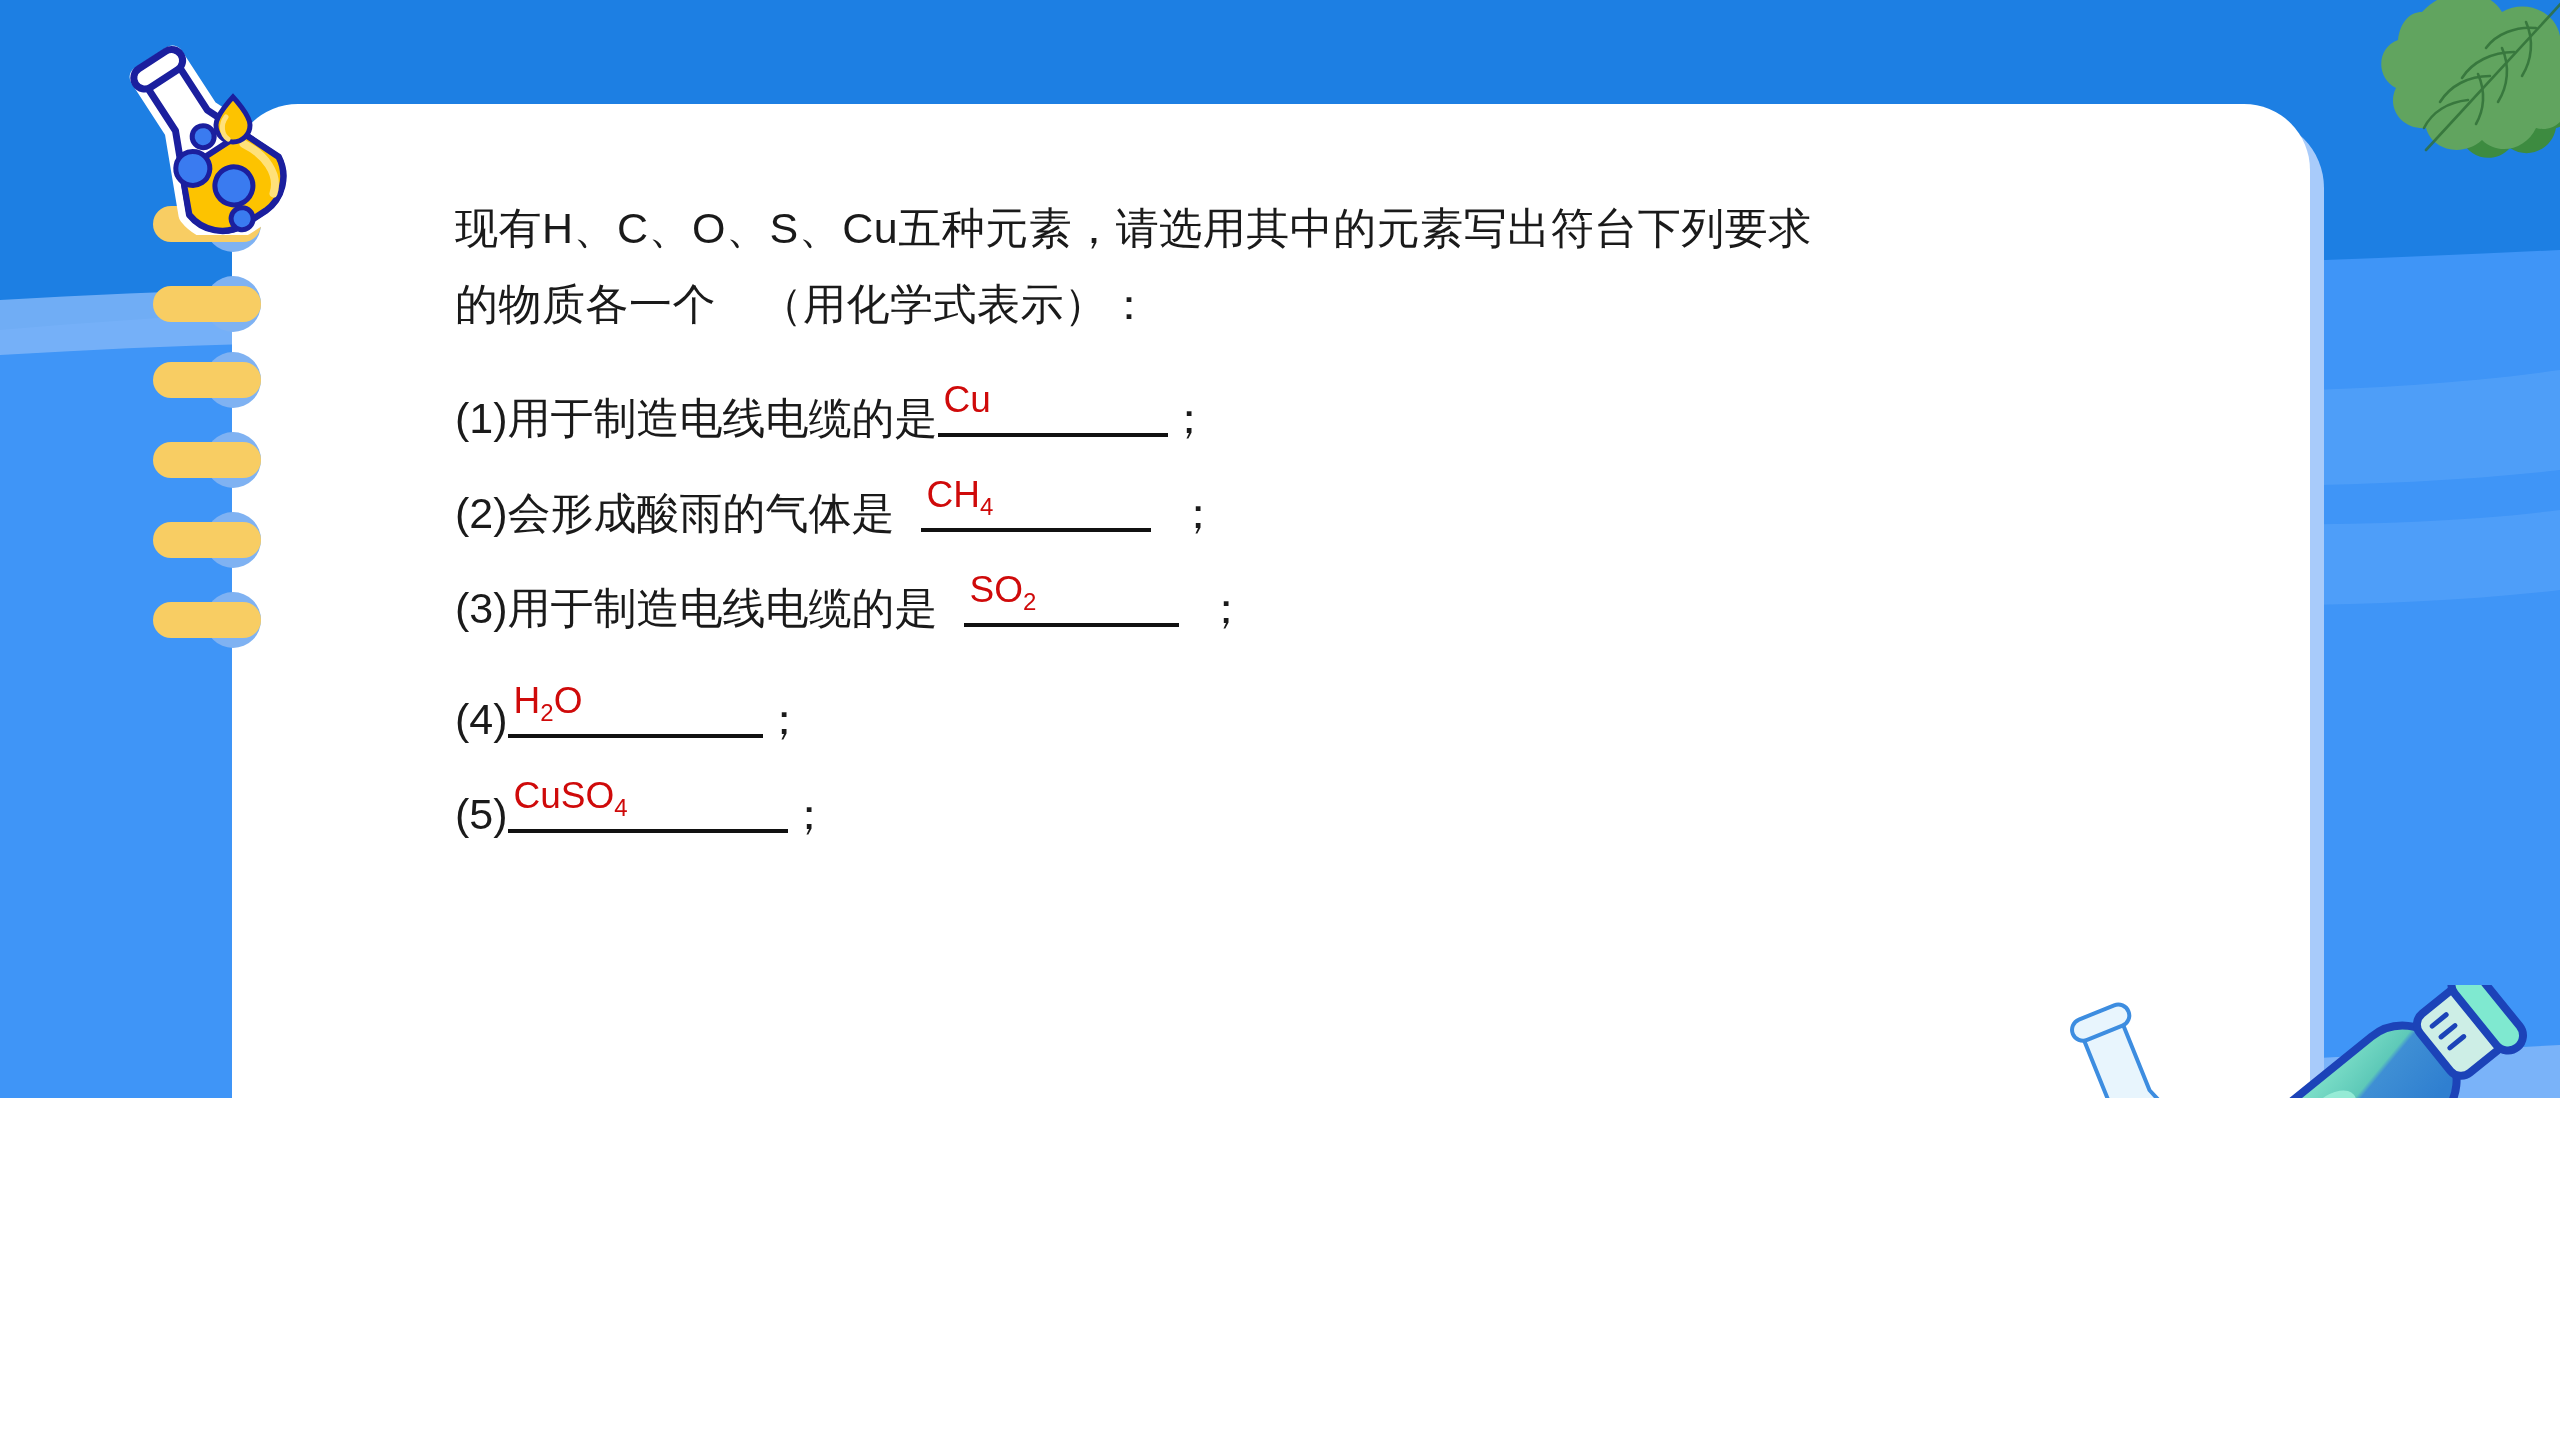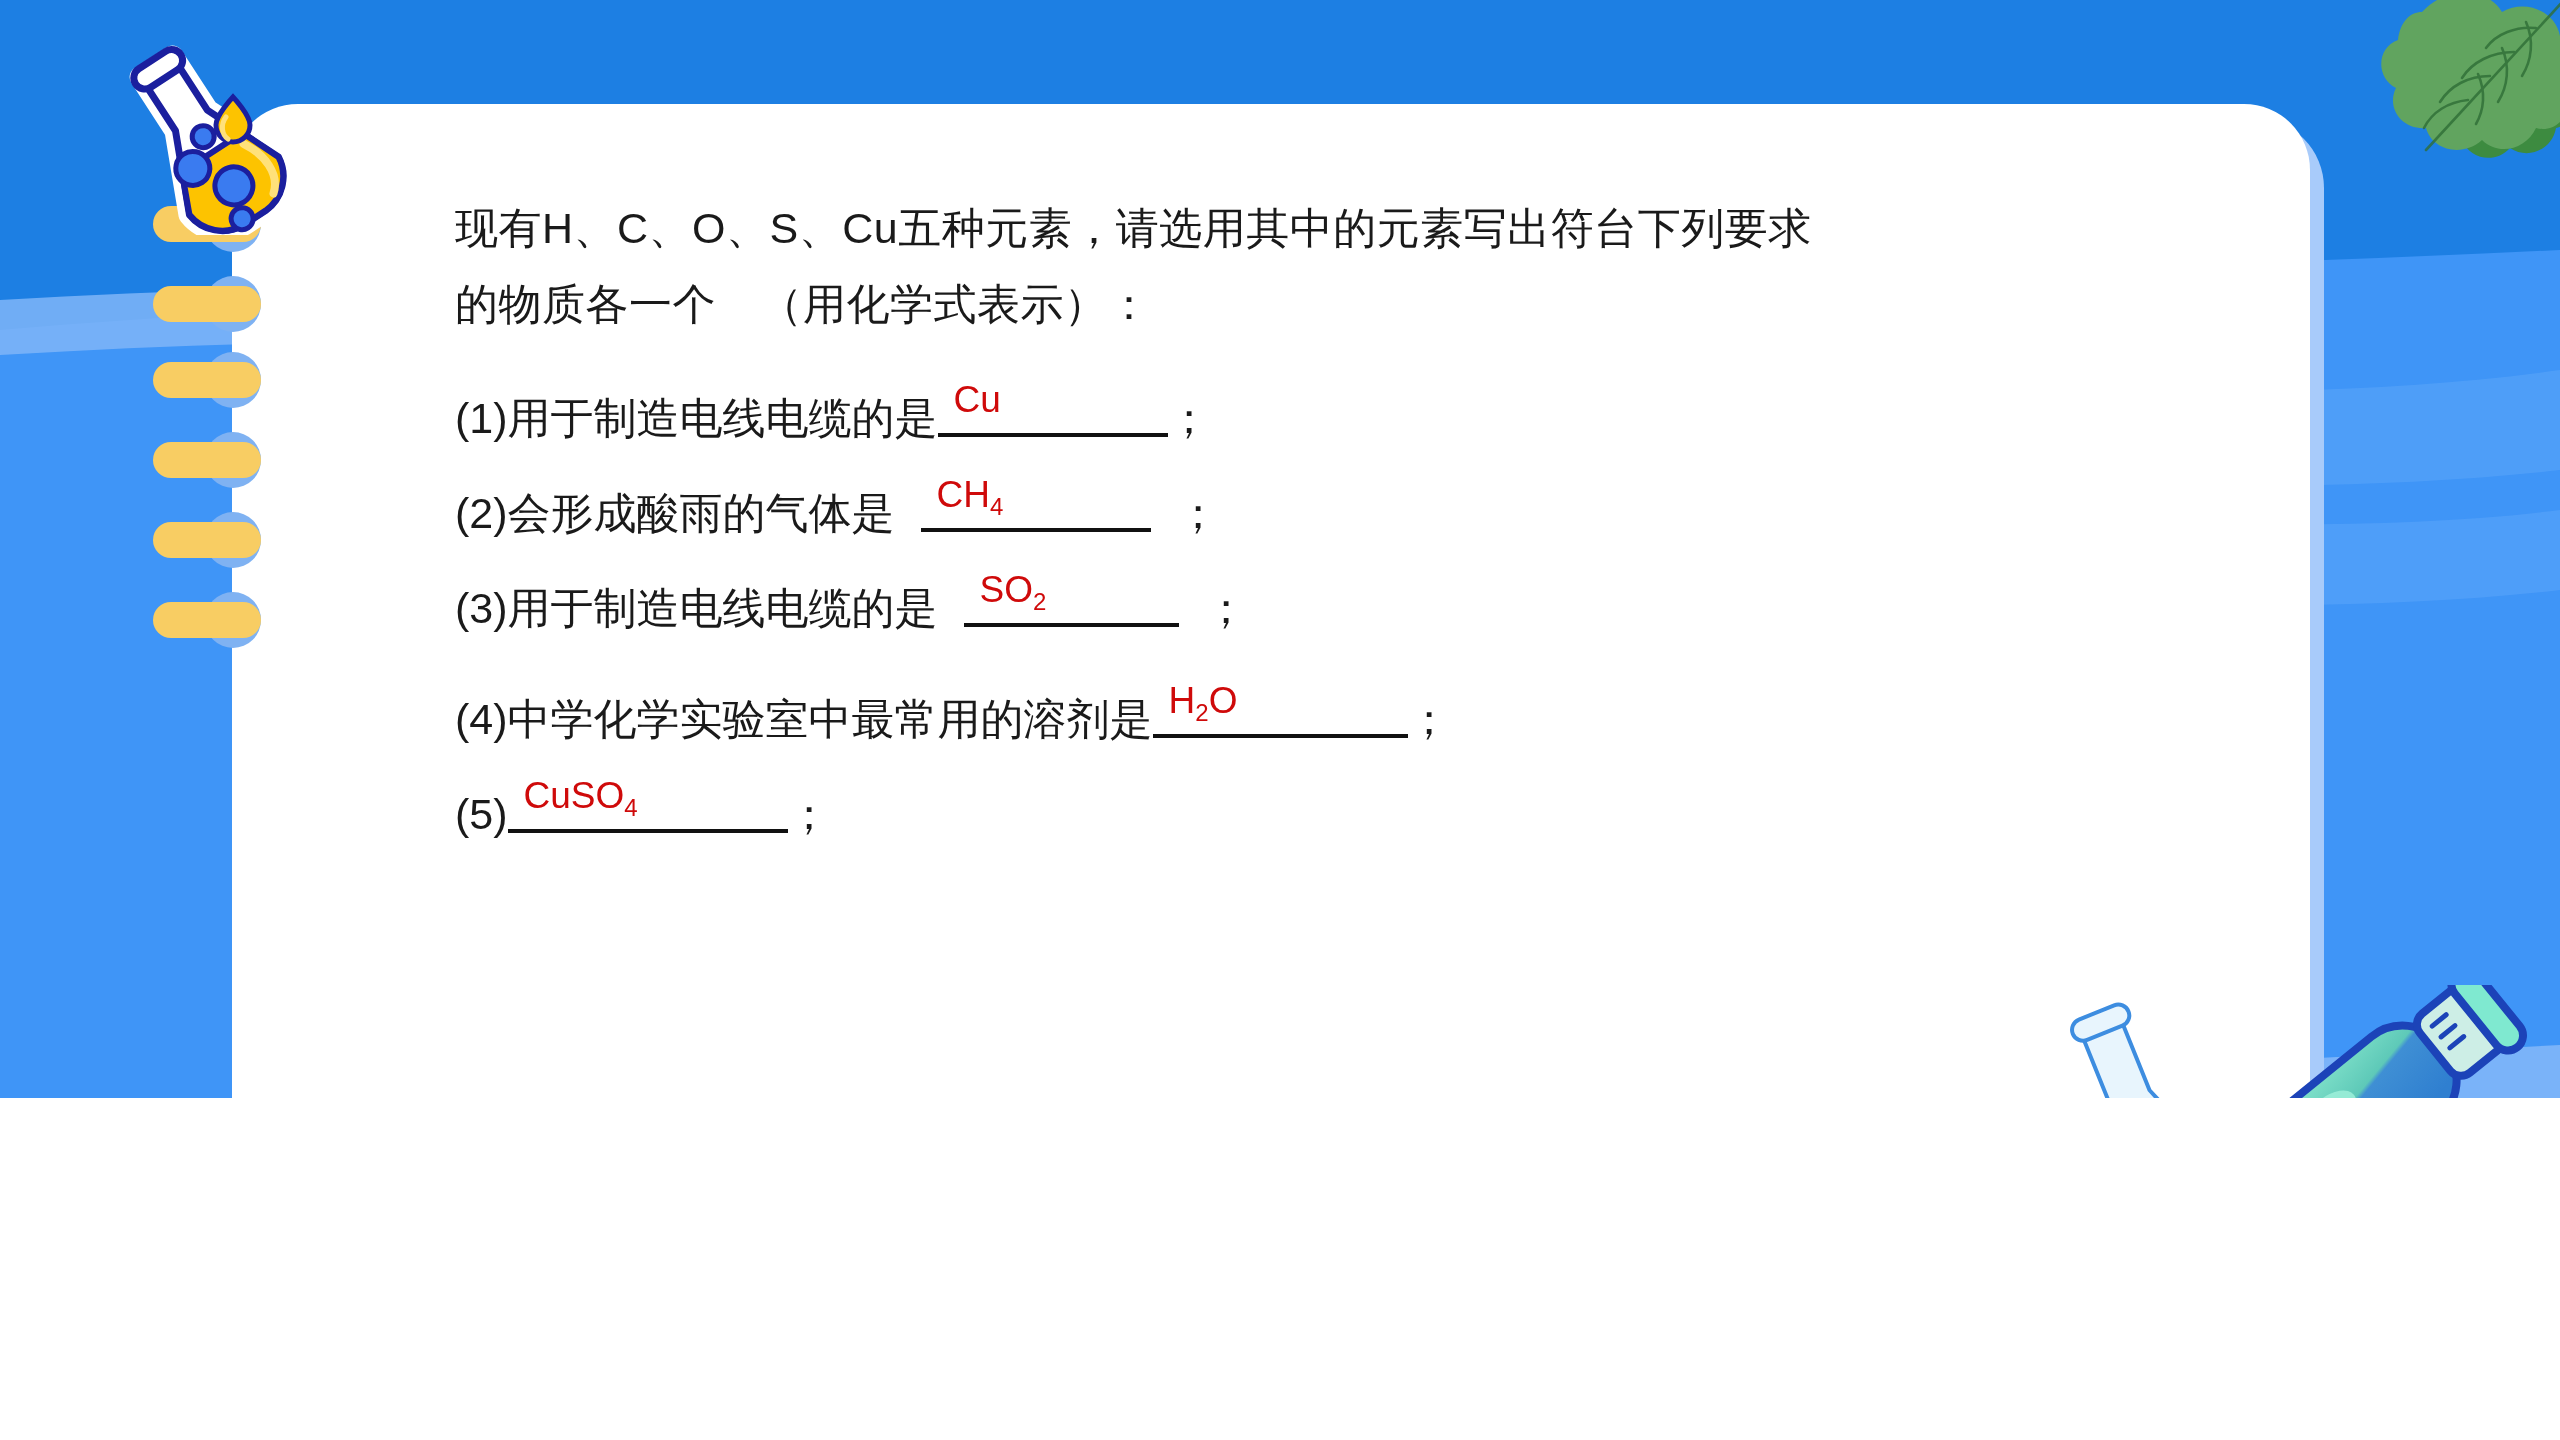--- a/index.html
+++ b/index.html
@@ -96,21 +96,21 @@
     border-bottom: 4px solid #111111;
     text-align: left;
     vertical-align: bottom;
     height: 52px;
   }
   .ans {
     color: #cf0a0a;
     font-family: "Liberation Sans", "DejaVu Sans", sans-serif;
     font-size: 37px;
     position: absolute;
-    left: 16px;
+    left: 6px;
     bottom: 2px;
     white-space: nowrap;
   }
   .ans sub { font-size: 24px; }
   .semi { display: inline-block; font-size: 43px; }
   .gap-md { display: inline-block; width: 26px; }
 
   
   .art { position: absolute; }
   #flask-art { left: 100px; top: 45px; }
@@ -216,21 +216,20 @@
       <span class="gap-md"></span>
       <span class="blank" style="width:215px;">
         <span class="ans"><span>SO</span><sub>2</sub><span></span></span>
       </span>
       <span class="gap-md"></span>
       <span class="semi">；</span>
     </div>
 
     <div class="qline">
       <span class="qtext">(4)</span>
-      <span class="qtext">中学化学实验室中最常用的溶剂是</span>
       <span class="blank" style="width:255px;margin-top:16px;">
         <span class="ans"><span>H</span><sub>2</sub><span>O</span></span>
       </span>
       <span class="semi">；</span>
     </div>
 
     <div class="qline">
       <span class="qtext">(5)</span>
       <span class="blank" style="width:280px;">
         <span class="ans"><span>CuSO</span><sub>4</sub><span></span></span>

